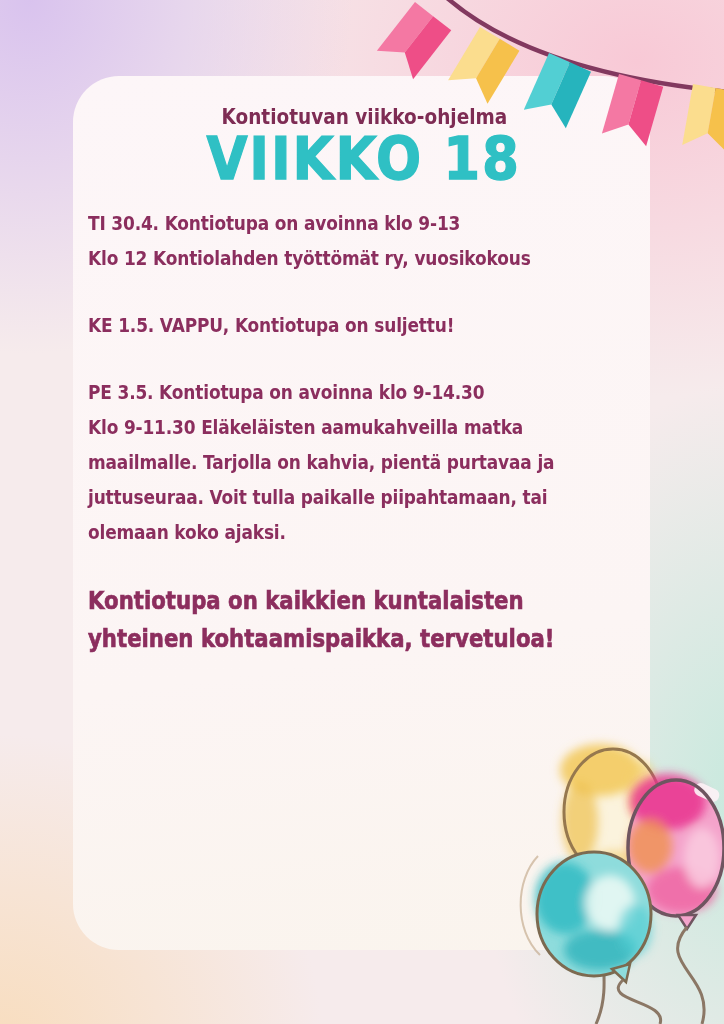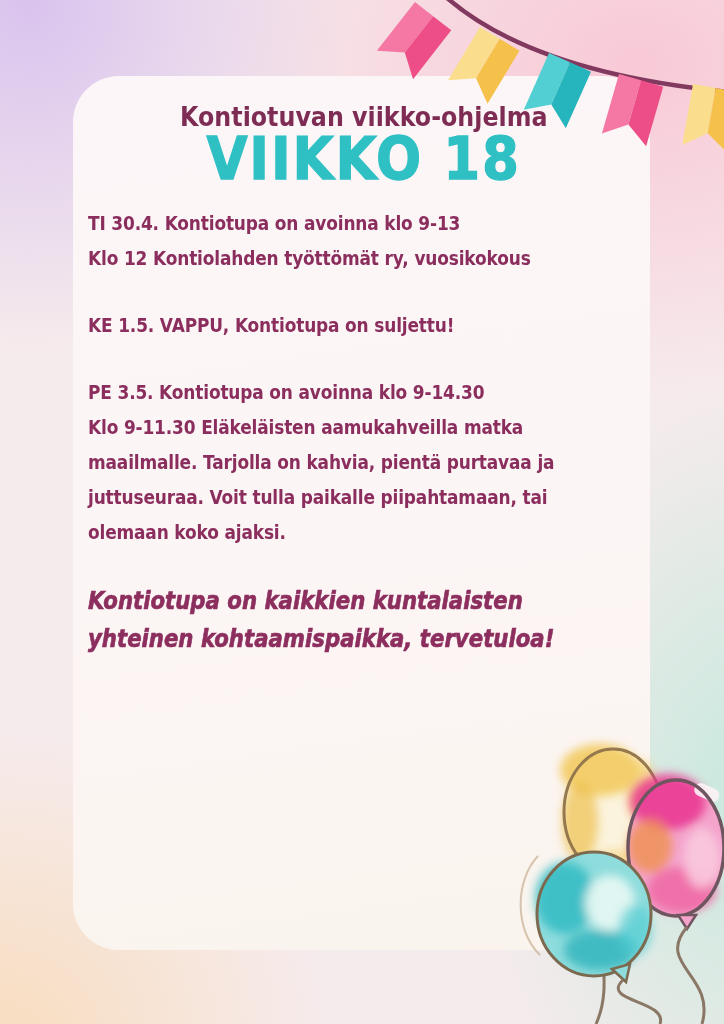--- a/index.html
+++ b/index.html
@@ -15,34 +15,34 @@
       radial-gradient(ellipse 62% 42% at 0% 102%, #f8ddbe 0%, rgba(248,221,190,0) 72%);
   }
   .card {
     position:absolute; left:73px; top:76px; width:577px; height:874px;
     border-radius:46px;
     background:linear-gradient(172deg,#fdf6f8 0%, #fcf5f4 65%, #faf4ed 100%);
   }
   .card-inner { padding:12px 10px 0 15px; }
 
   .poster-header { text-align:center; color:#7e2c54; font-weight:bold;
-    font-size:27px; line-height:34px; margin-top:12px; }
+    font-size:21px; line-height:34px; margin-top:12px; }
   .poster-header > span { display:inline-block; transform:scaleX(.88); white-space:nowrap; }
 
   .poster-title { text-align:center; color:#2fc0c4; font-weight:bold;
     font-size:59px; line-height:50px; letter-spacing:2px; }
   .poster-title > span { display:inline-block; transform:scaleX(.9);
     -webkit-text-stroke:1.3px #2fc0c4; white-space:nowrap; }
 
   .schedule { margin-top:22px; color:#8b2e5e; font-weight:bold; }
   .section { margin-bottom:32px; }
   .line { font-size:20px; line-height:35px; white-space:nowrap;
     transform:scaleX(.85); transform-origin:0 50%; letter-spacing:-.2px; }
 
-  .poster-footer { margin-top:4px; color:#8c2e5e; font-weight:bold;font-style:italic; }
+  .poster-footer { margin-top:4px; color:#8c2e5e; font-weight:bold; }
   .poster-footer .fline { font-size:25px; line-height:38px; white-space:nowrap;
     transform:scaleX(.85); transform-origin:0 50%;
     -webkit-text-stroke:.7px #8c2e5e; }
 
   .bunting-svg  { position:absolute; top:0; left:0; width:724px; height:160px; }
   .balloons-svg { position:absolute; right:0; bottom:0; width:234px; height:334px; }
 </style>
 </head>
 <body>
 

